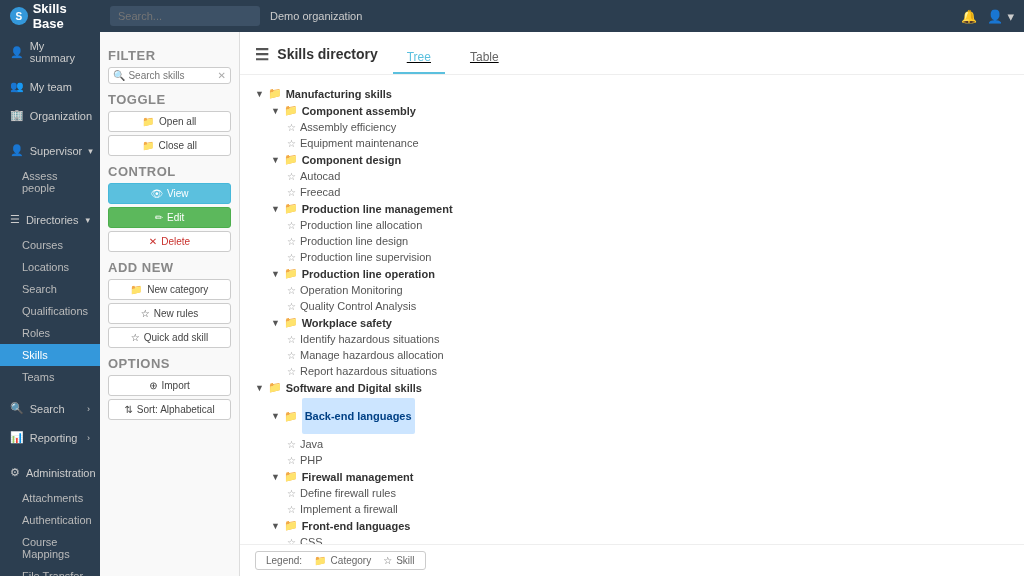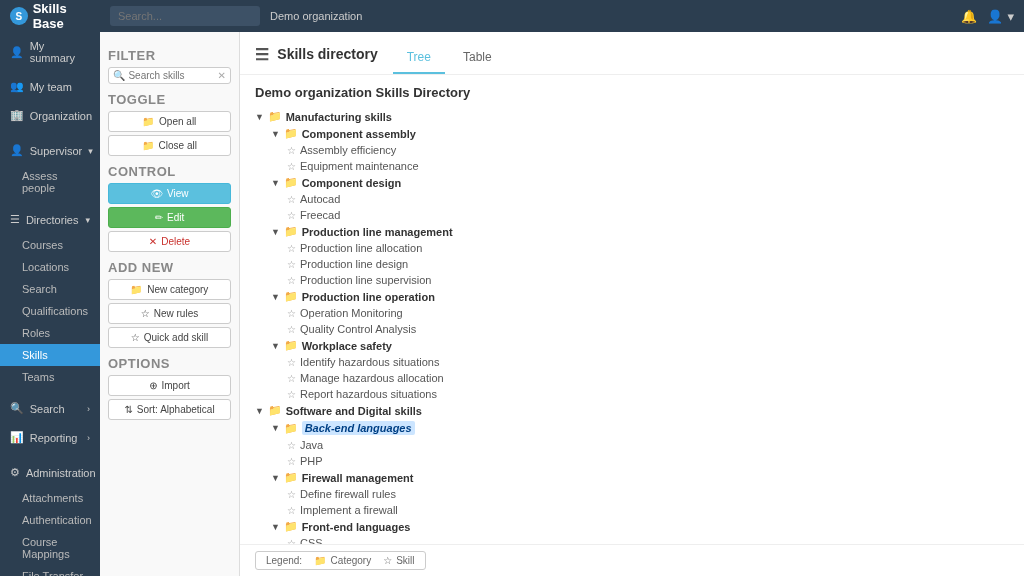--- a/index.html
+++ b/index.html
@@ -172,21 +172,22 @@
       color: #333;
       font-weight: bold;
       padding-bottom: 8px;
     }
     .main-header-icon {
       font-size: 16px;
       color: #555;
     }
     .tabs {
       display: flex;
-      gap: 4px;
+      gap: 11px;
+      text-decoration: underline;
     }
     .tab {
       padding: 8px 14px;
       font-size: 12px;
       cursor: pointer;
       color: #666;
       border-bottom: 2px solid transparent;
     }
     .tab.active {
       color: #5bc0de;
@@ -223,23 +224,22 @@
       padding: 2px 0;
       color: #555;
     }
     .tree-skill .star-icon { color: #999; font-size: 10px; }
     .tree-indent-1 { margin-left: 16px; }
     .tree-indent-2 { margin-left: 32px; }
 
     .highlight-cat {
       background: #cce5ff;
       color: #004085;
-      padding: 1px 3px;
+      padding: 12px 3px;
       border-radius: 2px;
-      font-style: italic;
     }
 
     
     .legend-bar {
       border-top: 1px solid #eee;
       padding: 6px 15px;
       display: flex;
       gap: 12px;
       font-size: 10px;
       color: #666;
@@ -425,21 +425,20 @@
         <div class="tab active">
           <span>Tree</span>
         </div>
         <div class="tab">
           <span>Table</span>
         </div>
       </div>
     </div>
 
     <div class="main-body">
-      <div class="tree-title">Demo organization Skills Directory</div>
 
       <div class="tree-container">
 
         <div class="tree-category">
           <span style="font-size:9px;color:#555">▼</span>
           <span>📁</span>
           <span>Manufacturing skills</span>
         </div>
 
           <div class="tree-category tree-indent-1">

